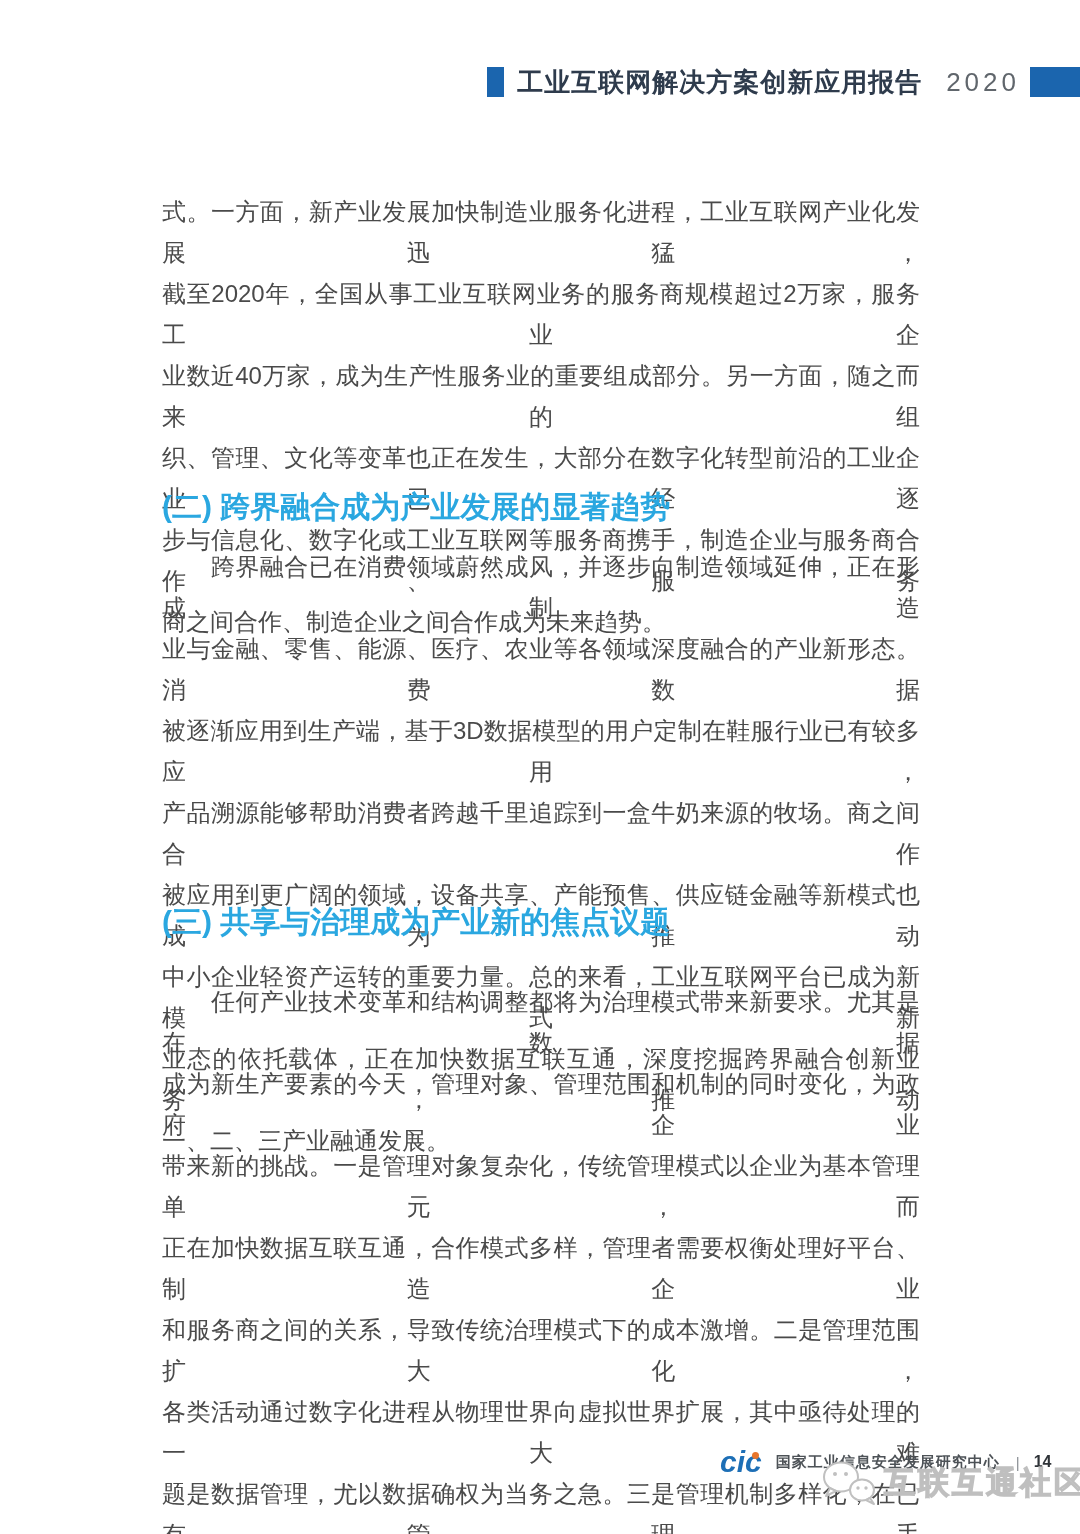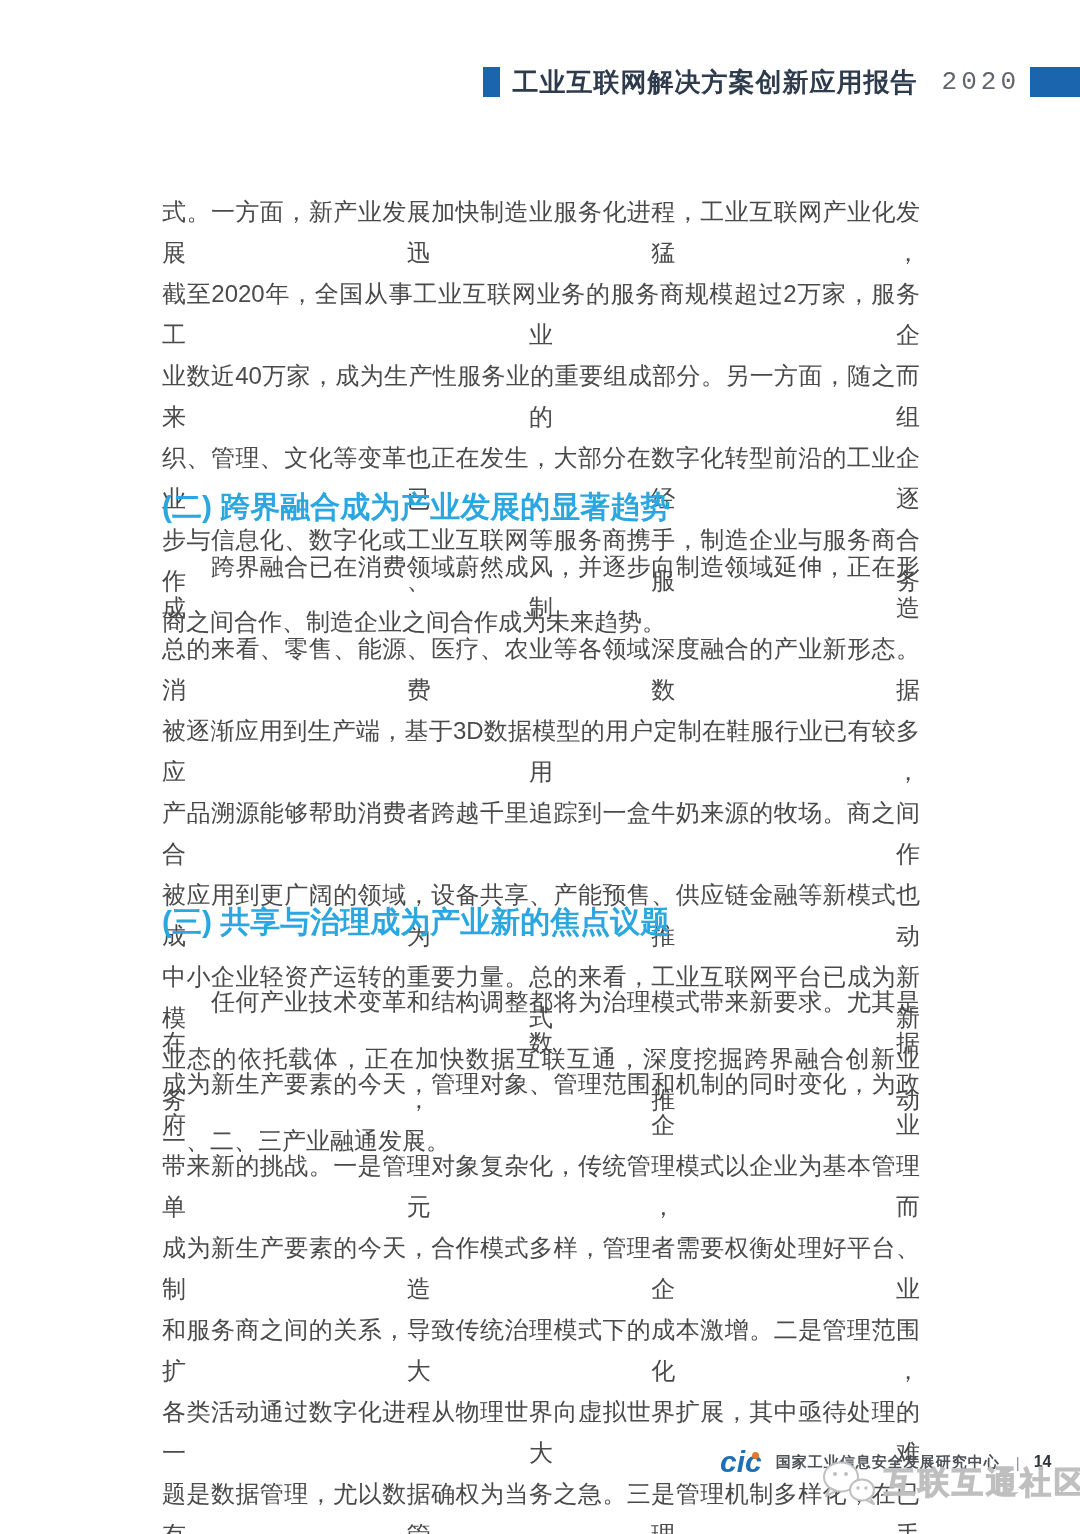--- a/index.html
+++ b/index.html
@@ -2,21 +2,21 @@
 <html lang="zh" style="--header-accent: #1b65ae; --title-navy: #2e3b4c; --year-gray: #60666c; --heading-blue: #2aa7e0; --body-text: #4a4a4a; --logo-blue: #1d6fb6; --logo-dot-orange: #e8762c; --footer-text: #4d5257; --watermark-gray: #bfbfbf;"><head>
 <meta charset="utf-8">
 <style>
   html,body{margin:0;padding:0;background:#ffffff;}
   .page{
     position:relative;width:1080px;height:1534px;background:#ffffff;
     overflow:hidden;font-family:"Liberation Sans",sans-serif;
   }
   
   .hdr{position:absolute;top:64px;left:0;right:0;height:36px;
-       display:flex;align-items:center;justify-content:flex-end;font-family:Liberation Mono, monospace;}
+       display:flex;align-items:center;justify-content:flex-end;}
   .hdr-square{width:17px;height:30px;background:var(--header-accent,#1b65ae);margin-right:13px;}
   .hdr-title{font-size:26px;font-weight:bold;color:var(--title-navy,#2e3b4c);letter-spacing:1px;white-space:nowrap;}
   .hdr-year{font-size:26px;color:var(--year-gray,#60666c);margin-left:24px;letter-spacing:4px;}
   .hdr-bar{width:50px;height:30px;background:var(--header-accent,#1b65ae);margin-left:10px;}
   
   .para{position:absolute;left:162px;width:758px;
         font-size:24px;line-height:41px;color:var(--body-text,#4a4a4a);}
   .para .ln{text-align:justify;text-align-last:justify;}
   .para .ln.final{text-align-last:left;}
   #p1{top:191px;} #p2{top:546px;} #p3{top:981px;}
@@ -56,36 +56,36 @@
       <div class="ln">业数近40万家，成为生产性服务业的重要组成部分。另一方面，随之而来的组</div>
       <div class="ln">织、管理、文化等变革也正在发生，大部分在数字化转型前沿的工业企业已经逐</div>
       <div class="ln">步与信息化、数字化或工业互联网等服务商携手，制造企业与服务商合作、服务</div>
       <div class="ln final">商之间合作、制造企业之间合作成为未来趋势。</div>
     </div>
 
   <div class="heading" id="h2">(二) 跨界融合成为产业发展的显著趋势</div>
 
   <div class="para" id="p2">
       <div class="ln">　　跨界融合已在消费领域蔚然成风，并逐步向制造领域延伸，正在形成制造</div>
-      <div class="ln">总的来看、零售、能源、医疗、农业等各领域深度融合的产业新形态。消费数据</div>
+      <div class="ln">业与金融、零售、能源、医疗、农业等各领域深度融合的产业新形态。消费数据</div>
       <div class="ln">被逐渐应用到生产端，基于3D数据模型的用户定制在鞋服行业已有较多应用，</div>
       <div class="ln">产品溯源能够帮助消费者跨越千里追踪到一盒牛奶来源的牧场。商之间合作</div>
       <div class="ln">被应用到更广阔的领域，设备共享、产能预售、供应链金融等新模式也成为推动</div>
       <div class="ln">中小企业轻资产运转的重要力量。总的来看，工业互联网平台已成为新模式新</div>
       <div class="ln">业态的依托载体，正在加快数据互联互通，深度挖掘跨界融合创新业务，推动</div>
       <div class="ln final">一、二、三产业融通发展。</div>
     </div>
 
   <div class="heading" id="h3">(三) 共享与治理成为产业新的焦点议题</div>
 
   <div class="para" id="p3">
       <div class="ln">　　任何产业技术变革和结构调整都将为治理模式带来新要求。尤其是在数据</div>
       <div class="ln">成为新生产要素的今天，管理对象、管理范围和机制的同时变化，为政府、企业</div>
       <div class="ln">带来新的挑战。一是管理对象复杂化，传统管理模式以企业为基本管理单元，而</div>
-      <div class="ln">成为新生产要素的今天，合作模式多样，管理者需要权衡处理好平台、制造企业</div>
+      <div class="ln">正在加快数据互联互通，合作模式多样，管理者需要权衡处理好平台、制造企业</div>
       <div class="ln">和服务商之间的关系，导致传统治理模式下的成本激增。二是管理范围扩大化，</div>
       <div class="ln">各类活动通过数字化进程从物理世界向虚拟世界扩展，其中亟待处理的一大难</div>
       <div class="ln">题是数据管理，尤以数据确权为当务之急。三是管理机制多样化，在已有管理手</div>
     </div>
 
   <div class="footer">
     <div class="logo">
       <span>cic</span>
       <span class="logo-dot"></span>
     </div>

